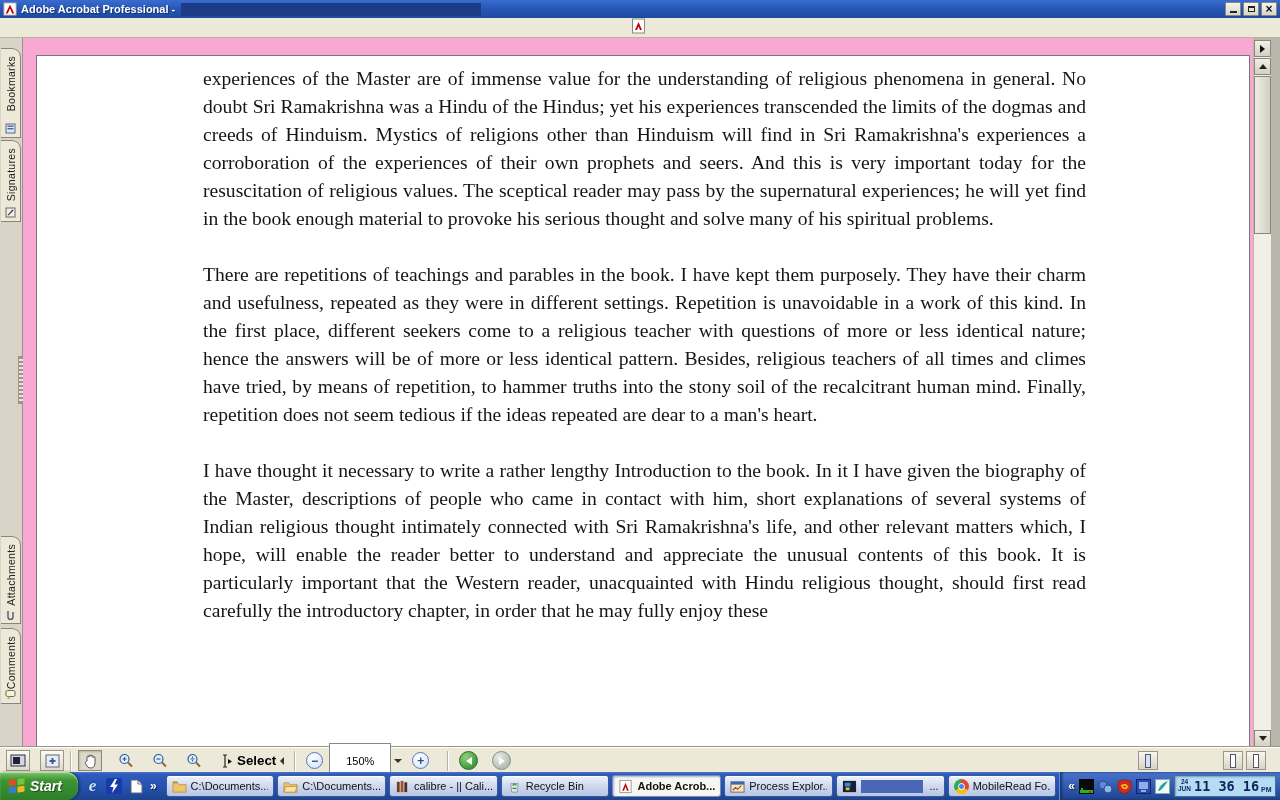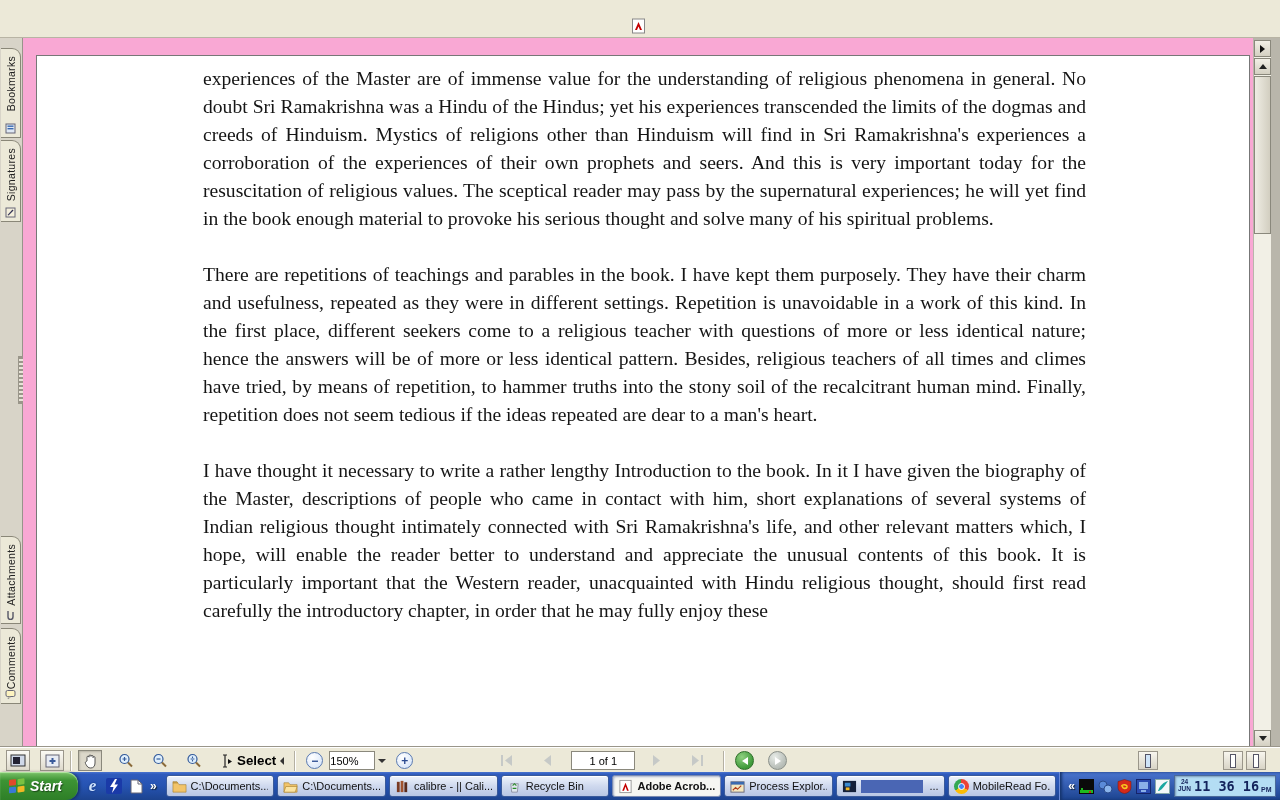--- a/index.html
+++ b/index.html
@@ -56,21 +56,21 @@
   
   .statusbar{position:absolute;left:0;top:747px;width:1280px;height:25px;background:#ece9d8;
     border-top:1px solid #fff;box-shadow:0 -1px 0 #9a968a;display:flex;align-items:center;}
   .sb-group{display:flex;align-items:center;height:25px;}
   .tool{height:21px;min-width:24px;display:flex;align-items:center;justify-content:center;
     border:1px solid transparent;background:transparent;padding:0 3px;margin:0 2px;}
   .tool.boxed{border:1px solid #9a968a;background:linear-gradient(180deg,#fbfaf4,#dedacc);}
   .tool.selected{border:1px solid #8a887c;background:#dcd8ca;box-shadow:inset 1px 1px 2px #b8b4a6;}
   .vsep{width:1px;height:20px;background:#b4b0a2;border-right:1px solid #fff;margin:0 4px;}
   .zoombox{width:44px;height:17px;border:1px solid #8a887c;background:#fff;font-size:11px;
-    text-align:left;padding:0;font-family:"Liberation Sans",sans-serif;}
+    text-align:center;padding:8px;font-family:"Liberation Sans",sans-serif;}
   .caret-down{width:0;height:0;border-left:4px solid transparent;border-right:4px solid transparent;border-top:4px solid #333;margin-left:3px;}
   .caret-left{width:0;height:0;border-top:4px solid transparent;border-bottom:4px solid transparent;border-right:4px solid #333;margin-left:4px;}
   .pagebox{width:62px;height:17px;border:1px solid #8a887c;background:#fff;font-size:11px;
     text-align:center;padding:0;font-family:"Liberation Sans",sans-serif;}
   .gr{opacity:.45;}
   .circbtn{width:17px;height:17px;border-radius:50%;display:flex;align-items:center;justify-content:center;border:1px solid #667;}
   .circ-green{background:radial-gradient(circle at 35% 30%,#8fd080,#3f9a3a 70%);border-color:#2c6e28;}
   .circ-gray{background:radial-gradient(circle at 35% 30%,#e8ece8,#b6bcb6 70%);border-color:#8a908a;}
   .zoomcirc{width:15px;height:15px;border-radius:50%;border:1px solid #5a7ab0;color:#2a4a90;
     display:flex;align-items:center;justify-content:center;font-weight:bold;font-size:12px;
@@ -109,20 +109,37 @@
     box-shadow:inset 1px 1px 2px #7a9ab8;display:flex;align-items:center;padding:0 3px;box-sizing:border-box;color:#14235c;}
   .clk-date{display:flex;flex-direction:column;align-items:center;font-size:6.5px;font-weight:bold;line-height:1.05;margin-right:3px;}
   .clk-time{font-family:"DejaVu Sans Mono",monospace;font-weight:bold;font-size:13.5px;letter-spacing:0px;white-space:nowrap;}
   .clk-ampm{font-size:7px;font-weight:bold;margin-left:2px;align-self:flex-end;padding-bottom:3px;}
 </style>
 </head>
 <body>
 
 <div class="screen">
 
+  <div class="titlebar">
+    <svg class="tb-appicon" viewBox="0 0 16 16">
+      <rect x="1" y="1" width="14" height="14" fill="#fff" stroke="#999"></rect>
+      <path d="M3 13 L8 3 L13 13 L10.5 13 L8 7.5 L5.5 13 Z" fill="#c40000"></path>
+    </svg>
+    <span class="tb-title">Adobe Acrobat Professional -</span>
+    <span class="tb-redacted"></span>
+    <span class="tb-controls">
+      <button class="winbtn">
+          <span class="g-min"></span>
+        </button>
+      <button class="winbtn">
+          <span class="g-rest"></span>
+        </button>
+      <button class="winbtn g-close"></button>
+    </span>
+  </div>
 
   <div class="menubar">
     <svg class="mb-docicon" viewBox="0 0 15 16">
       <rect x="1.5" y="1" width="12" height="14" fill="#fff" stroke="#888"></rect>
       <path d="M4 12 L7.5 4 L11 12 L9 12 L7.5 8.5 L6 12 Z" fill="#c40000"></path>
     </svg>
     <span class="menu-item">File</span>
     <span class="menu-item">Edit</span>
     <span class="menu-item">View</span>
     <span class="menu-item">Document</span>
@@ -253,45 +270,20 @@
     <span class="vsep"></span>
     <div class="sb-group">
       <button class="tool">
           <span class="zoomcirc">−</span>
         </button>
       <input class="zoombox" readonly="" value="150%" style="">
       <span class="caret-down"></span>
       <button class="tool" style="margin-left:6px;">
           <span class="zoomcirc">+</span>
         </button>
-    </div>
-    <div class="sb-group" style="margin-left:74px;">
-      <button class="tool gr">
-        <svg width="14" height="11" viewBox="0 0 14 11">
-            <rect x="1" y="0" width="2" height="11" fill="#9aa4b4"></rect>
-            <path d="M12 0 L5 5.5 L12 11 Z" fill="#9aa4b4"></path>
-          </svg>
-      </button>
-      <button class="tool gr" style="margin-left:14px;">
-        <svg width="10" height="11" viewBox="0 0 10 11">
-            <path d="M9 0 L2 5.5 L9 11 Z" fill="#9aa4b4"></path>
-          </svg>
-      </button>
-      <input class="pagebox" style="margin-left: 10px;" readonly="" value="1 of 1">
-      <button class="tool gr" style="margin-left:10px;">
-        <svg width="10" height="11" viewBox="0 0 10 11">
-            <path d="M1 0 L8 5.5 L1 11 Z" fill="#9aa4b4"></path>
-          </svg>
-      </button>
-      <button class="tool gr" style="margin-left:14px;">
-        <svg width="14" height="11" viewBox="0 0 14 11">
-            <path d="M2 0 L9 5.5 L2 11 Z" fill="#9aa4b4"></path>
-            <rect x="11" y="0" width="2" height="11" fill="#9aa4b4"></rect>
-          </svg>
-      </button>
     </div>
     <span class="vsep" style="margin-left:12px;"></span>
     <div class="sb-group">
       <button class="tool">
         <span class="circbtn circ-green">
             <svg width="8" height="8" viewBox="0 0 8 8">
               <path d="M7 0 L1 4 L7 8 Z" fill="#fff"></path>
             </svg>
           </span>
       </button>

